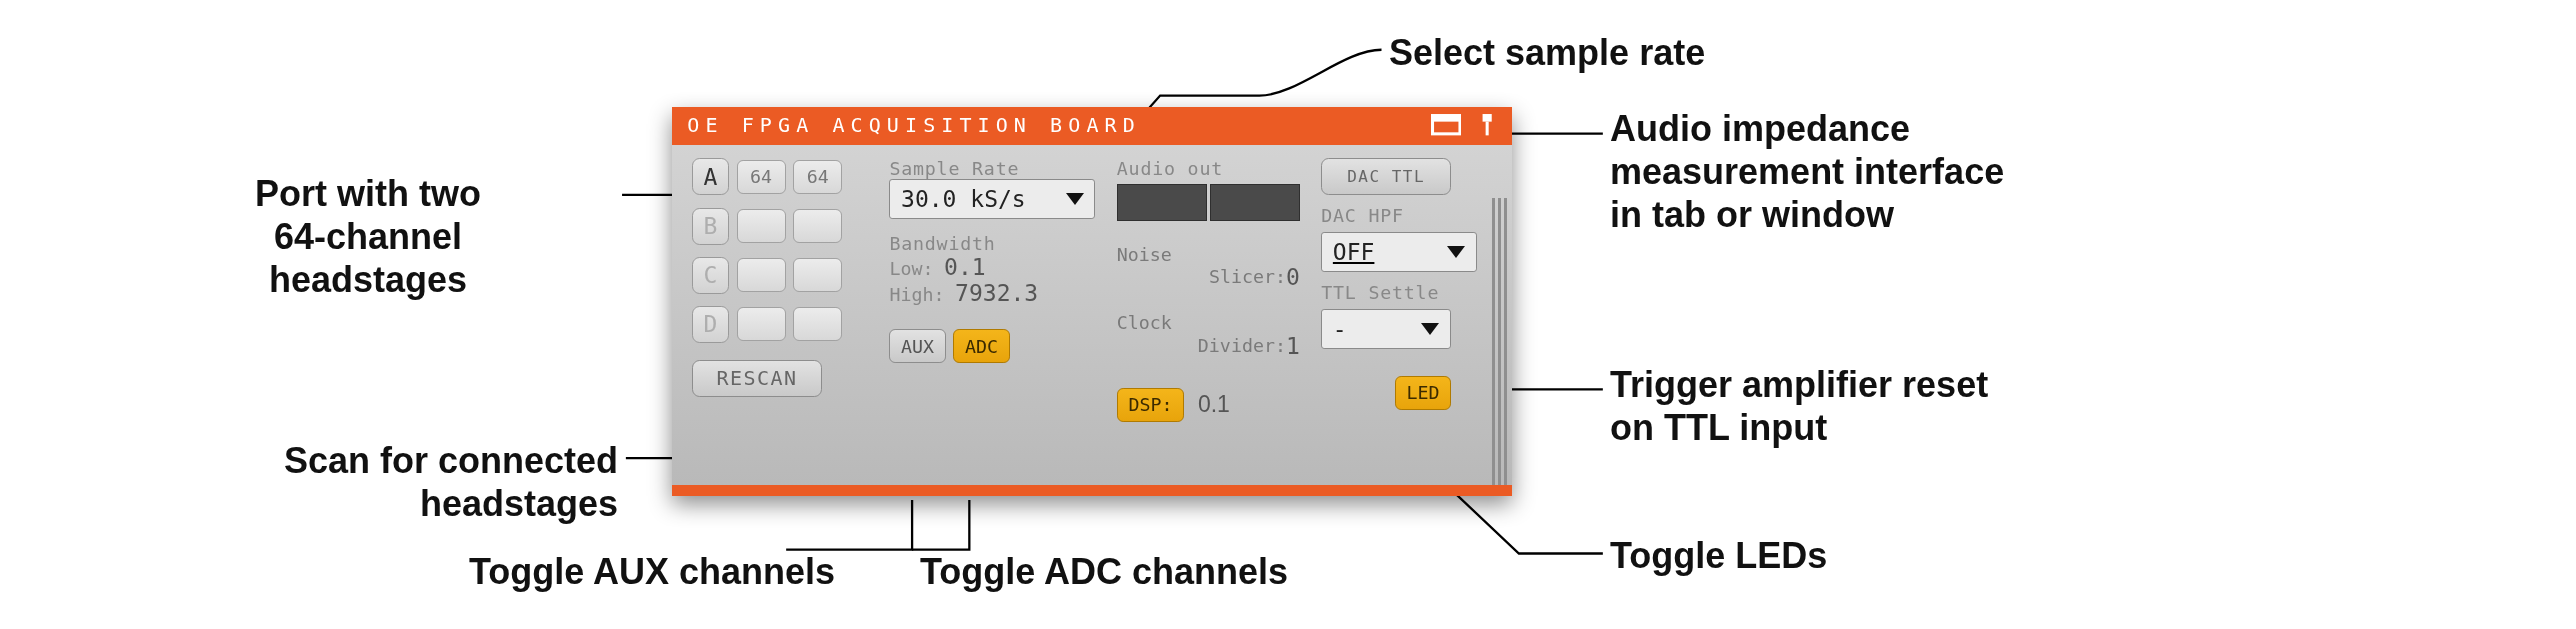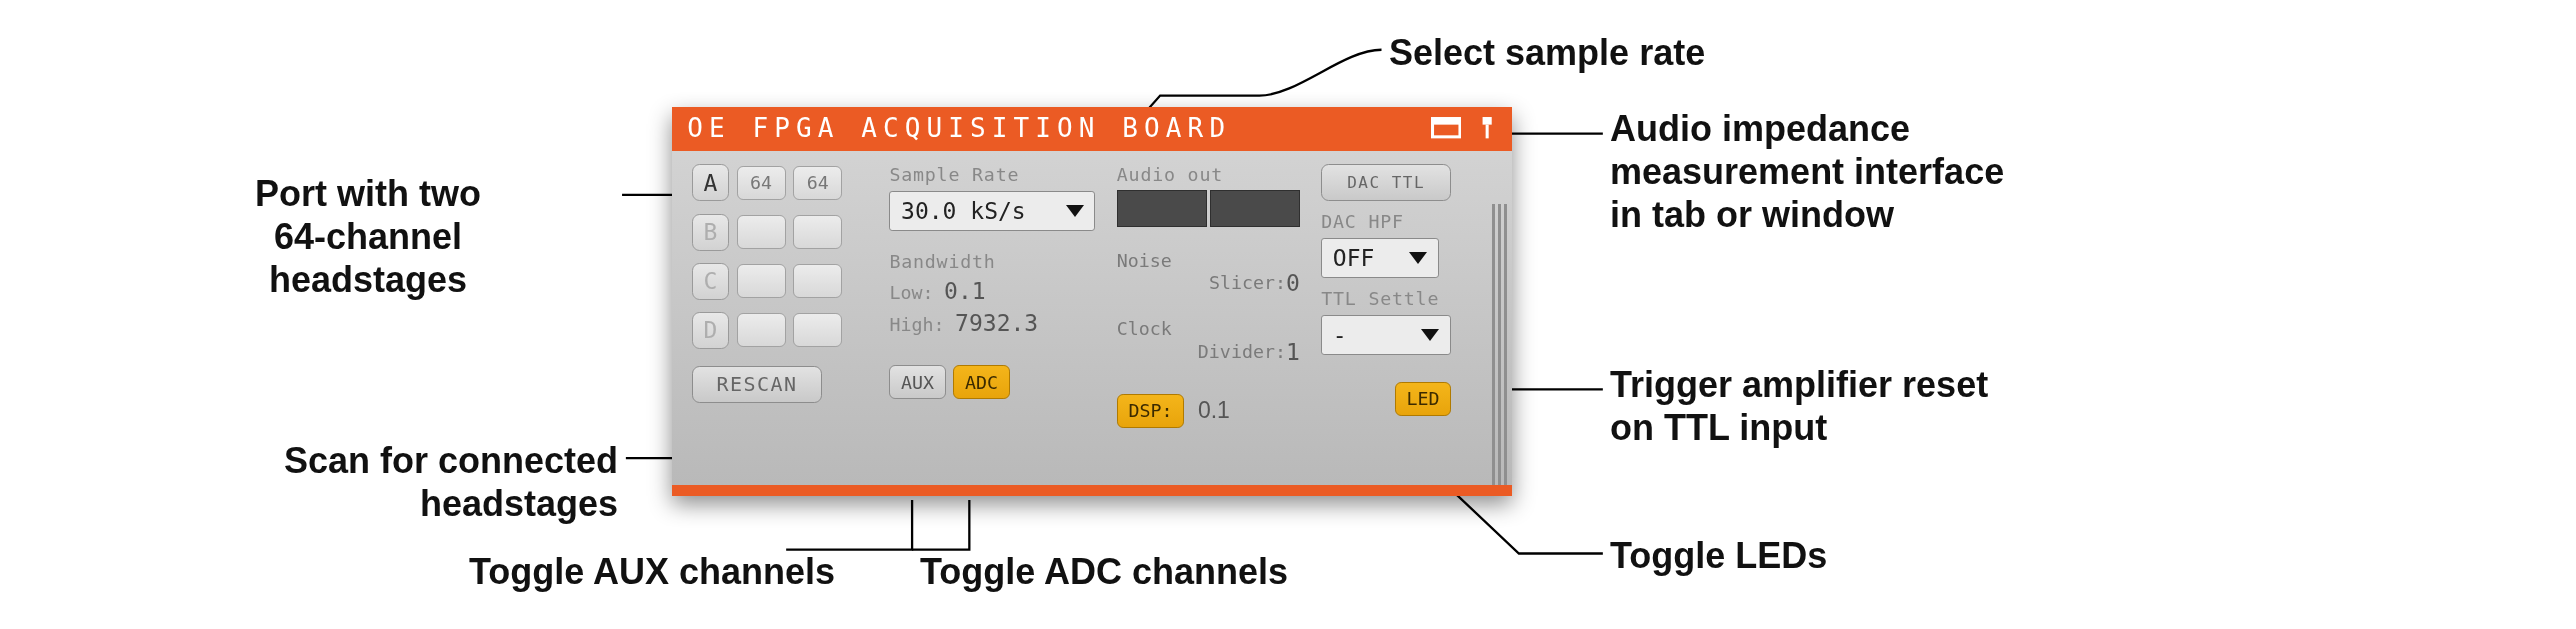--- a/index.html
+++ b/index.html
@@ -28,21 +28,21 @@
     width: 840px;
     height: 389px;
     background: linear-gradient(#d6d6d6, #b8b8b8);
     box-shadow: 0 9.2px 21.4px rgba(0,0,0,0.45);
   }
   .panel-header {
     background: #eb5b24;
     color: #fff;
     font-family: "OCR A Std", "Consolas", monospace;
     letter-spacing: 6.1px;
-    font-size: 26px;
+    font-size: 20px;
     padding: 6.1px 15.3px 7.6px 15.3px;
     display: flex;
     align-items: center;
   }
   .panel-header .spacer { flex: 1; }
   .hdr-icon {
     display: inline-flex;
     fill: #fff;
     margin-left: 17px;
   }
@@ -113,21 +113,21 @@
     font-family: "Consolas", monospace;
     letter-spacing: 1.5px;
     margin-top: 4.6px;
   }
 
   
   .col-sr {
     width: 206px;
     display: flex;
     flex-direction: column;
-    gap: 6px;
+    gap: 0;
   }
   .group-label {
     font-size: 18.3px;
     color: #888;
     font-family: "Consolas", monospace;
     letter-spacing: 0.8px;
   }
   .combo {
     height: 40px;
     background: #ececec;
@@ -409,21 +409,21 @@
         </div>
         <div class="toggle-row" style="margin-top:24.4px; align-items:center;">
           <span class="tgl on">DSP:</span>
           <span class="bw-val" style="margin-left:6.1px;">0.1</span>
         </div>
       </div>
 
       <div class="col-dac">
         <span class="btn-chip" style="width:130px;">DAC TTL</span>
         <span class="group-label" style="margin-top:3.1px;">DAC HPF</span>
-        <div class="combo" style="width:118px;">
+        <div class="combo" style="width:156px;text-decoration:underline;">
           <span class="combo-text">OFF</span>
           <span class="combo-caret"></span>
         </div>
         <span class="group-label" style="margin-top:4.6px;">TTL Settle</span>
         <div class="combo" style="width:130px;">
           <span class="combo-text">-</span>
           <span class="combo-caret"></span>
         </div>
         <div class="toggle-row" style="margin-top:20px; justify-content:flex-end; width:130px;">
           <span class="tgl on">LED</span>

